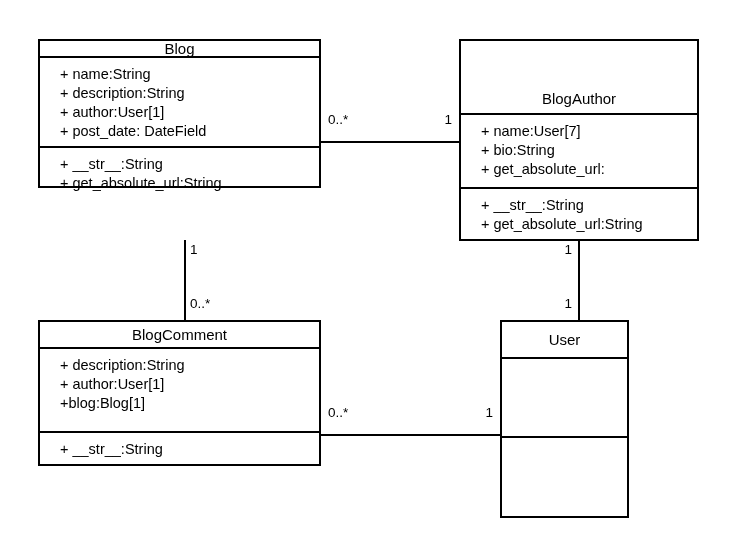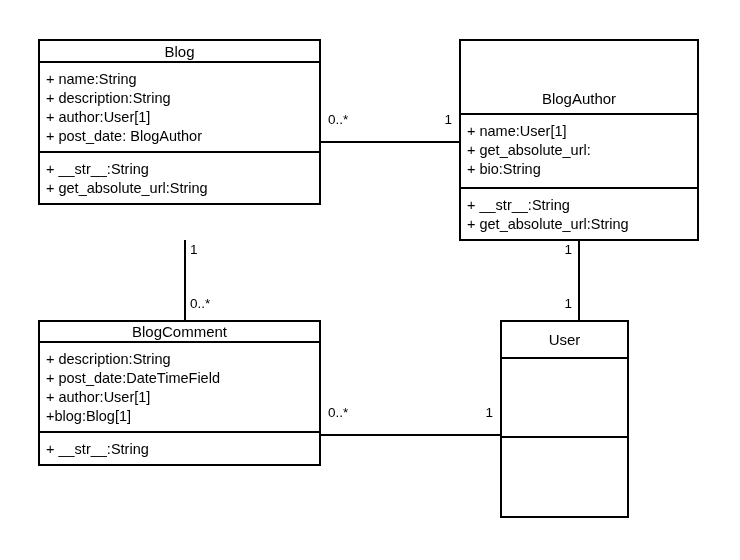--- a/index.html
+++ b/index.html
@@ -31,21 +31,21 @@
     font-size: 15px;
     color: #000000;
     line-height: 1;
     display: flex;
     align-items: center;
     justify-content: center;
   }
   .compartment {
     box-sizing: border-box;
     border-top: 2px solid #000000;
-    padding: 7px 9px 5px 6px;
+    padding: 7px 9px 5px 20px;
     display: flex;
     flex-direction: column;
     justify-content: flex-start;
   }
   .compartment.empty {
     padding: 0;
   }
   .member {
     font-size: 14.5px;
     color: #000000;
@@ -89,52 +89,51 @@
   <div class="mult" style="left:190px; top:297px;">0..*</div>
 
   <div class="edge-v" style="left:578px; top:241px; height:79px;"></div>
   <div class="mult right-align" style="left:526px; top:243px; width:46px;">1</div>
   <div class="mult right-align" style="left:526px; top:297px; width:46px;">1</div>
 
   <div class="edge-h" style="left:321px; top:434px; width:179px;"></div>
   <div class="mult" style="left:328px; top:406px;">0..*</div>
   <div class="mult right-align" style="left:430px; top:406px; width:63px;">1</div>
 
-  <div class="uml-class" style="left:38px; top:39px; width:283px; height:166px;">
+  <div class="uml-class" style="left:38px; top:39px; width:283px; height:149px;">
     <div class="class-name" style="height:37px;">Blog</div>
     <div class="compartment" style="height:101px;">
       <div class="member">+ name:String</div>
       <div class="member">+ description:String</div>
       <div class="member">+ author:User[1]</div>
-      <div class="member">+ post_date: BlogAuthor</div>
+      <div class="member">+ post_date: DateField</div>
     </div>
     <div class="compartment" style="flex:1;">
       <div class="member">+ __str__:String</div>
       <div class="member">+ get_absolute_url:String</div>
     </div>
   </div>
 
   <div class="uml-class" style="left:459px; top:39px; width:240px; height:202px;">
     <div class="class-name" style="height:37px;margin-top:44px;">BlogAuthor</div>
     <div class="compartment" style="height:94px;">
-      <div class="member">+ name:User[1]</div>
+      <div class="member">+ name:User[7]</div>
+      <div class="member">+ bio:String</div>
       <div class="member">+ get_absolute_url:</div>
-      <div class="member">+ bio:String</div>
     </div>
     <div class="compartment" style="flex:1;">
       <div class="member">+ __str__:String</div>
       <div class="member">+ get_absolute_url:String</div>
     </div>
   </div>
 
   <div class="uml-class" style="left:38px; top:320px; width:283px; height:146px;">
     <div class="class-name" style="height:36px;">BlogComment</div>
     <div class="compartment" style="height:115px;">
       <div class="member">+ description:String</div>
-      <div class="member">+ post_date:DateTimeField</div>
       <div class="member">+ author:User[1]</div>
       <div class="member">+blog:Blog[1]</div>
     </div>
     <div class="compartment" style="flex:1;">
       <div class="member">+ __str__:String</div>
     </div>
   </div>
 
   <div class="uml-class" style="left:500px; top:320px; width:129px; height:198px;">
     <div class="class-name" style="height:35px;">User</div>

